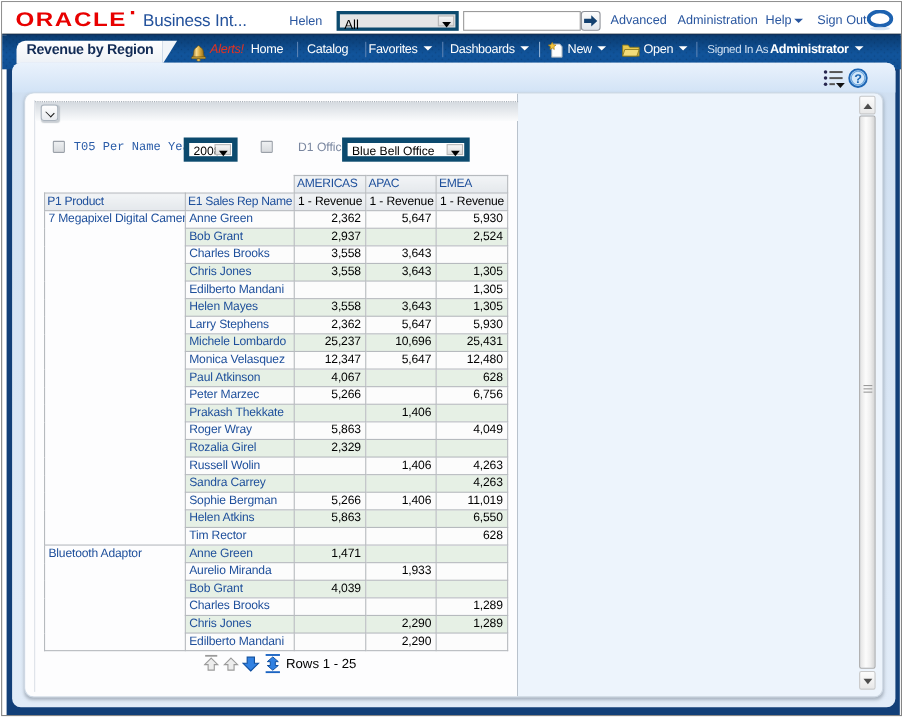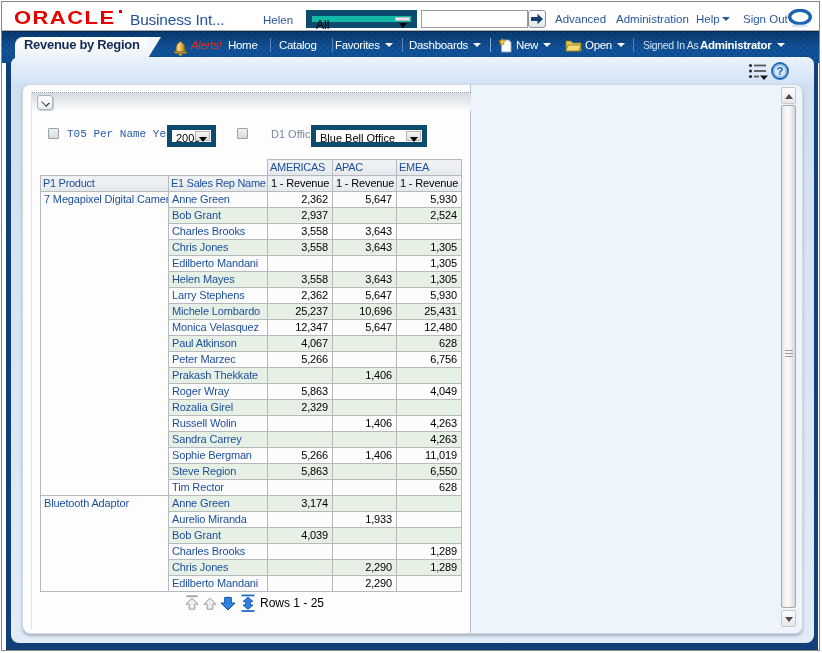--- a/index.html
+++ b/index.html
@@ -7,21 +7,21 @@
 #page { position:absolute; left:0; top:0; width:822px; height:653px; }
 
 
 #frame { position:absolute; left:1px; top:1px; width:819px; height:650px; border:1px solid #868686; background:#fff; }
 
 
 #topbar { position:absolute; left:2px; top:2px; width:817px; height:29px; background:#fff; border-bottom:1px solid #a9afb4; }
 #logo { position:absolute; left:12px; top:6px; color:#e80000; font-weight:bold; font-size:18px; letter-spacing:1.2px; transform:scaleX(1.22); transform-origin:left center; }
 #bititle { position:absolute; left:128px; top:9px; color:#24529c; font-size:15.5px; letter-spacing:-0.2px; }
 #searchlbl { position:absolute; left:261px; top:12px; color:#29569f; font-size:11.5px; }
-.winsel { position:absolute; background:#14b8a6; border:6px solid #0c4a6e; }
+.winsel { position:absolute; background:#e5e5e5; border:3px solid #0c4a6e; }
 .winselbtn { position:absolute; right:1px; top:1px; bottom:1px; width:15px; background:linear-gradient(#f6f6f6,#dcdcdc); border:1px solid #b5b5b5; }
 .winselbtn:after { content:""; position:absolute; left:3px; top:5px; border-left:4px solid transparent; border-right:4px solid transparent; border-top:5px solid #000; }
 #topsel { left:304px; top:8px; width:111px; height:18px; }
 #topsel .txt { position:absolute; left:4px; top:2px; font-size:12px; color:#000; }
 #topinput { position:absolute; left:419px; top:8px; width:107px; height:18px; background:#fff; border:1px solid #9b9b9b; }
 #gobtn { position:absolute; left:526px; top:8px; width:18px; height:18px; background:linear-gradient(#fdfdfd,#e3e7ec); border:1px solid #8d9097; border-radius:3px; }
 .toplink { position:absolute; top:11px; color:#29569f; font-size:11.5px; }
 #oicon { position:absolute; left:786px; top:7px; }
 
 
@@ -298,35 +298,35 @@
                 <td class="num"></td>
                 <td class="num">4,263</td>
               </tr>
           <tr class="w">
                 <td class="name">Sophie Bergman</td>
                 <td class="num">5,266</td>
                 <td class="num">1,406</td>
                 <td class="num">11,019</td>
               </tr>
           <tr class="g">
-                <td class="name">Steve Region</td>
+                <td class="name">Helen Atkins</td>
                 <td class="num">5,863</td>
                 <td class="num"></td>
                 <td class="num">6,550</td>
               </tr>
           <tr class="w">
                 <td class="name">Tim Rector</td>
                 <td class="num"></td>
                 <td class="num"></td>
                 <td class="num">628</td>
               </tr>
           <tr class="g">
                 <td class="prod" rowspan="6">Bluetooth Adaptor</td>
                 <td class="name">Anne Green</td>
-                <td class="num">3,174</td>
+                <td class="num">1,471</td>
                 <td class="num"></td>
                 <td class="num"></td>
               </tr>
           <tr class="w">
                 <td class="name">Aurelio Miranda</td>
                 <td class="num"></td>
                 <td class="num">1,933</td>
                 <td class="num"></td>
               </tr>
           <tr class="g">

